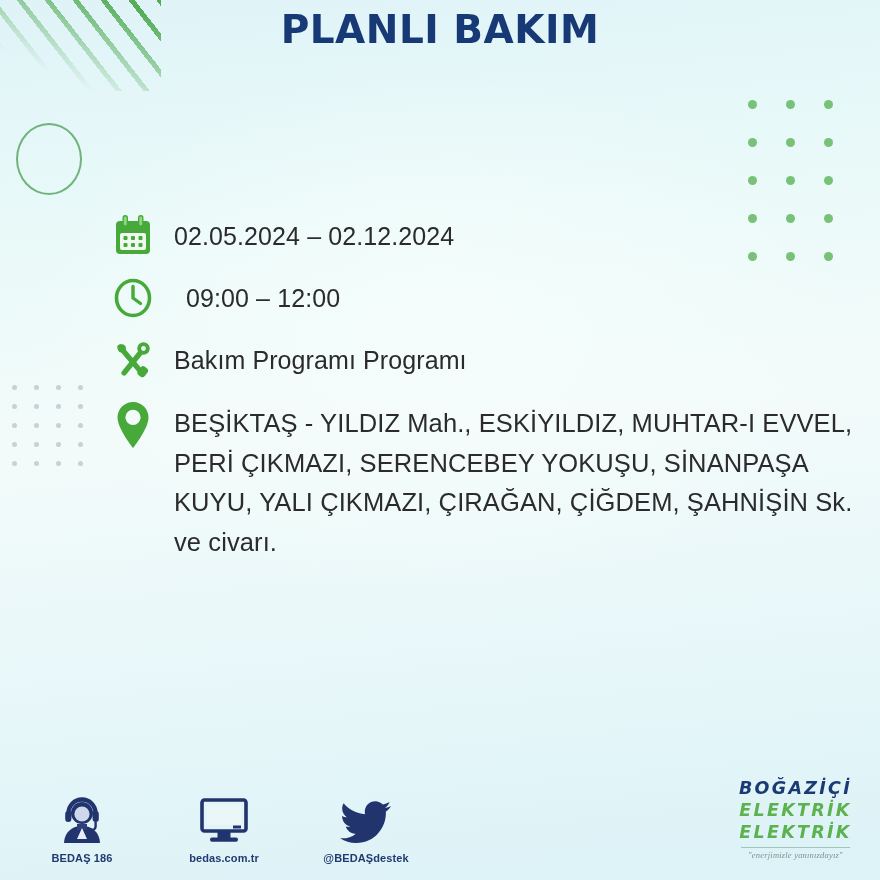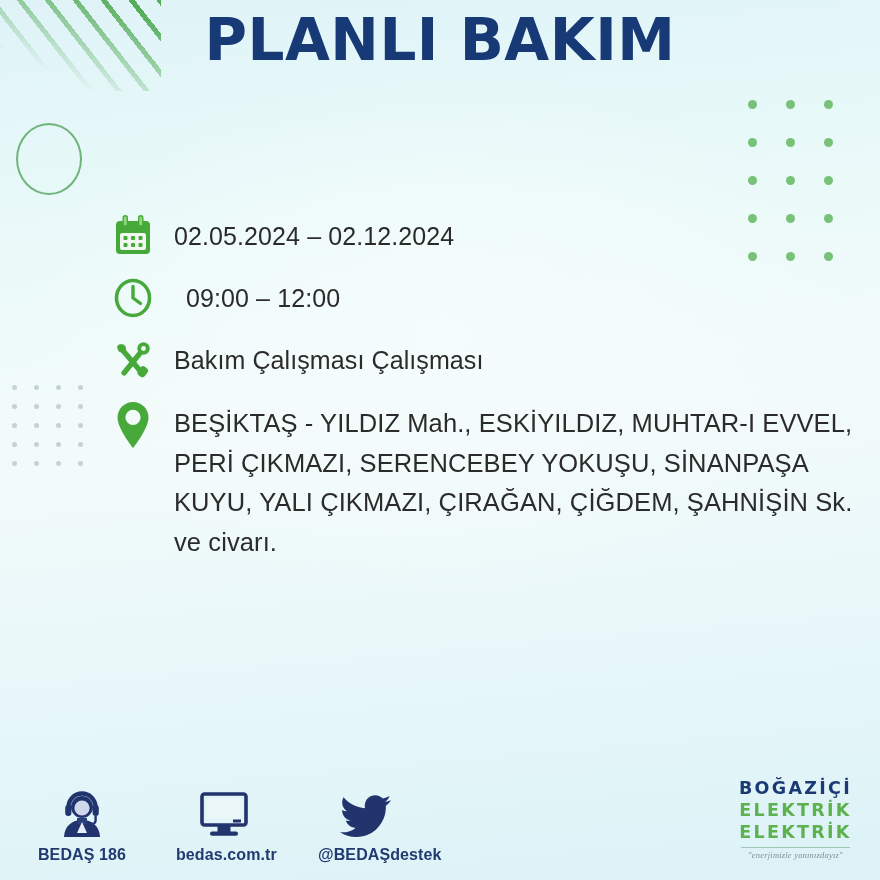--- a/index.html
+++ b/index.html
@@ -59,21 +59,21 @@
   .dots-left {
     left:12px; top:385px;
     grid-template-columns:repeat(4, 22px);
     grid-template-rows:repeat(5, 19px);
   }
   .dots-left span { width:5px; height:5px; background:#9aaab3; opacity:.5; }
 
   
   .header { position:absolute; top:10px; left:0; width:880px; text-align:center; }
   .title-main {
-    font-size:58px; font-weight:bold; letter-spacing:.5px;
+    font-size:39px; font-weight:bold; letter-spacing:.5px;
     color:#173a77; line-height:1.04;
     font-family:"DejaVu Sans", sans-serif;
   }
   .title-sub {
     font-size:44px; font-weight:400; letter-spacing:.5px;
     color:#1d3f78; line-height:1.12; margin-top:4px;
     font-family:"Liberation Sans", sans-serif;
   }
 
   
@@ -92,29 +92,29 @@
   .row.work  { margin-top:14px; }
 
   
   .footer-left {
     position:absolute; left:34px; bottom:16px;
     display:flex; align-items:flex-end; gap:46px;
   }
   .fitem { width:96px; text-align:center; }
   .fitem .fico { height:52px; display:flex; align-items:flex-end; justify-content:center; }
   .fitem .flabel {
-    margin-top:7px; font-size:16px; color:#213a70;
+    margin-top:7px; font-size:11px; color:#213a70;
     font-family:"Liberation Sans", sans-serif; font-weight:bold;
     letter-spacing:.1px; white-space:nowrap;
   }
 
   .logo { position:absolute; right:28px; bottom:20px; text-align:center; }
   .logo-line {
     font-family:"DejaVu Sans", sans-serif;
-    font-weight:bold; font-size:17.5px; letter-spacing:2.3px; line-height:1.24;
+    font-weight:bold; font-size:17.5px; letter-spacing:2.3px; line-height:1.24;font-style:italic;
   }
   .logo-l1 { color:#1b3a74; }
   .logo-l2, .logo-l3 { color:#5bb24e; }
   .logo-rule { height:1.5px; background:#9fc6b6; margin:3px 2px 2px; }
   .logo-tag {
     font-size:8.5px; color:#7b9390; font-style:italic; letter-spacing:.2px;
     font-family:"Liberation Serif", serif;
   }
 </style>
 </head>
@@ -211,21 +211,21 @@
             <line x1="8" y1="9" x2="30" y2="35"></line>
             <line x1="33" y1="9" x2="12" y2="35"></line>
           </g>
           <circle cx="31.5" cy="10.5" r="6.2" fill="#46a93a"></circle>
           <circle cx="31.5" cy="10.5" r="2.4" fill="#eafaf9"></circle>
           <path d="M26 6.5 L33 11 L28 16 Z" fill="#eafaf9" opacity=".0"></path>
           <rect x="26.6" y="28.5" width="8.4" height="10.5" rx="3.2" transform="rotate(38 30.8 33.7)" fill="#46a93a"></rect>
           <circle cx="9.8" cy="10.4" r="4.2" fill="#46a93a"></circle>
         </svg>
       </div>
-      <div class="txt">Bakım Çalışması Çalışması</div>
+      <div class="txt">Bakım Programı Programı</div>
     </div>
 
     <div class="row addr">
       <div class="ico">
         <svg width="42" height="52" viewBox="0 0 42 52" aria-hidden="true">
           <path d="M21 2 C12.4 2 5.5 8.9 5.5 17.5 C5.5 28.8 21 48 21 48 C21 48 36.5 28.8 36.5 17.5 C36.5 8.9 29.6 2 21 2 Z" fill="#46a93a"></path>
           <circle cx="21" cy="17.4" r="7.6" fill="#f3fbfa"></circle>
         </svg>
       </div>
       <div class="txt">BEŞİKTAŞ - YILDIZ Mah., ESKİYILDIZ, MUHTAR-I EVVEL, PERİ ÇIKMAZI, SERENCEBEY YOKUŞU, SİNANPAŞA KUYU, YALI ÇIKMAZI, ÇIRAĞAN, ÇİĞDEM, ŞAHNİŞİN Sk. ve civarı.</div>

